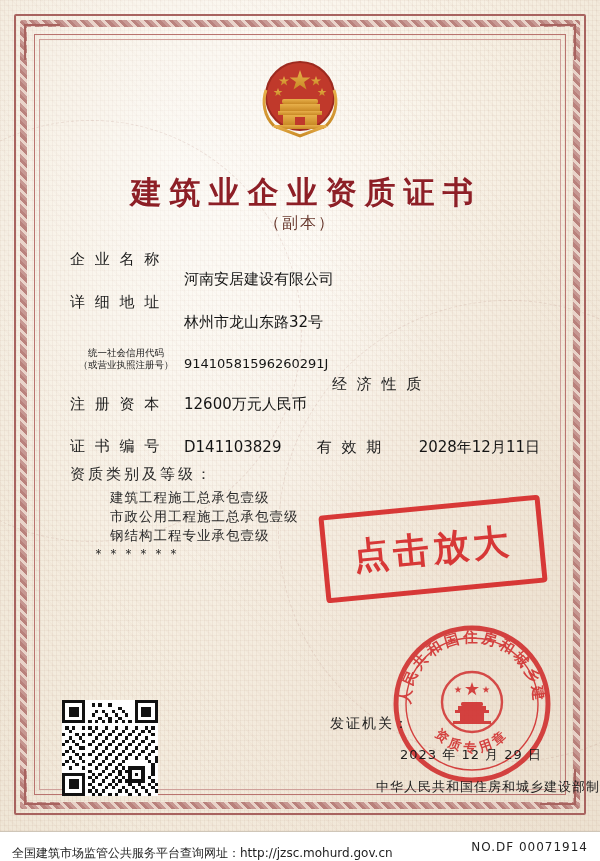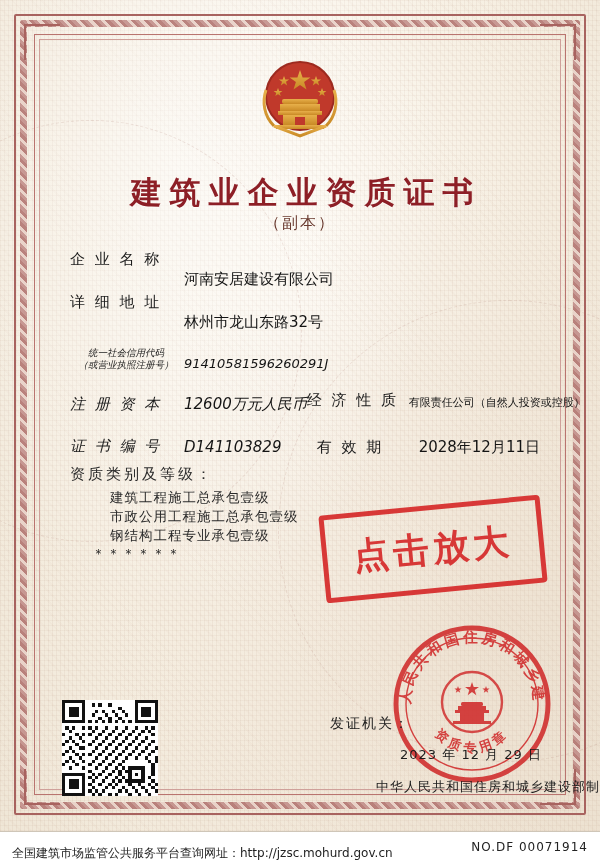--- a/index.html
+++ b/index.html
@@ -139,21 +139,21 @@
   .val {
     font-size: 15px;
     color: #141414;
     padding-left: 2px;
     font-family: "DejaVu Sans", "Liberation Sans", sans-serif;
     white-space: nowrap;
     margin-top: 20px;
   }
   .val-sm { font-size: 13px; }
   .val-xs { font-size: 11px; }
-  .col-left { display: flex; align-items: flex-end; width: 262px; font-style: italic; }
+  .col-left { display: flex; align-items: flex-end; width: 262px; }
   .col-right { display: flex; align-items: flex-end; }
   .lbl-two-line {
     width: 112px;
     font-size: 9.5px;
     line-height: 12px;
     letter-spacing: 0px;
     text-align: center;
     color: #1c1c1c;
   }
 
@@ -345,21 +345,20 @@
       </div>
     </div>
 
     <div class="row">
       <div class="col-left">
         <span class="lbl lbl-w1">注 册 资 本</span>
         <span class="val">12600万元人民币</span>
       </div>
       <div class="col-right">
         <span class="lbl lbl-w2">经 济 性 质</span>
-        <span class="val val-xs">有限责任公司（自然人投资或控股）</span>
       </div>
     </div>
 
     <div class="row">
       <div class="col-left">
         <span class="lbl lbl-w1">证 书 编 号</span>
         <span class="val">D141103829</span>
       </div>
       <div class="col-right">
         <span class="lbl lbl-w2">有 效 期</span>

